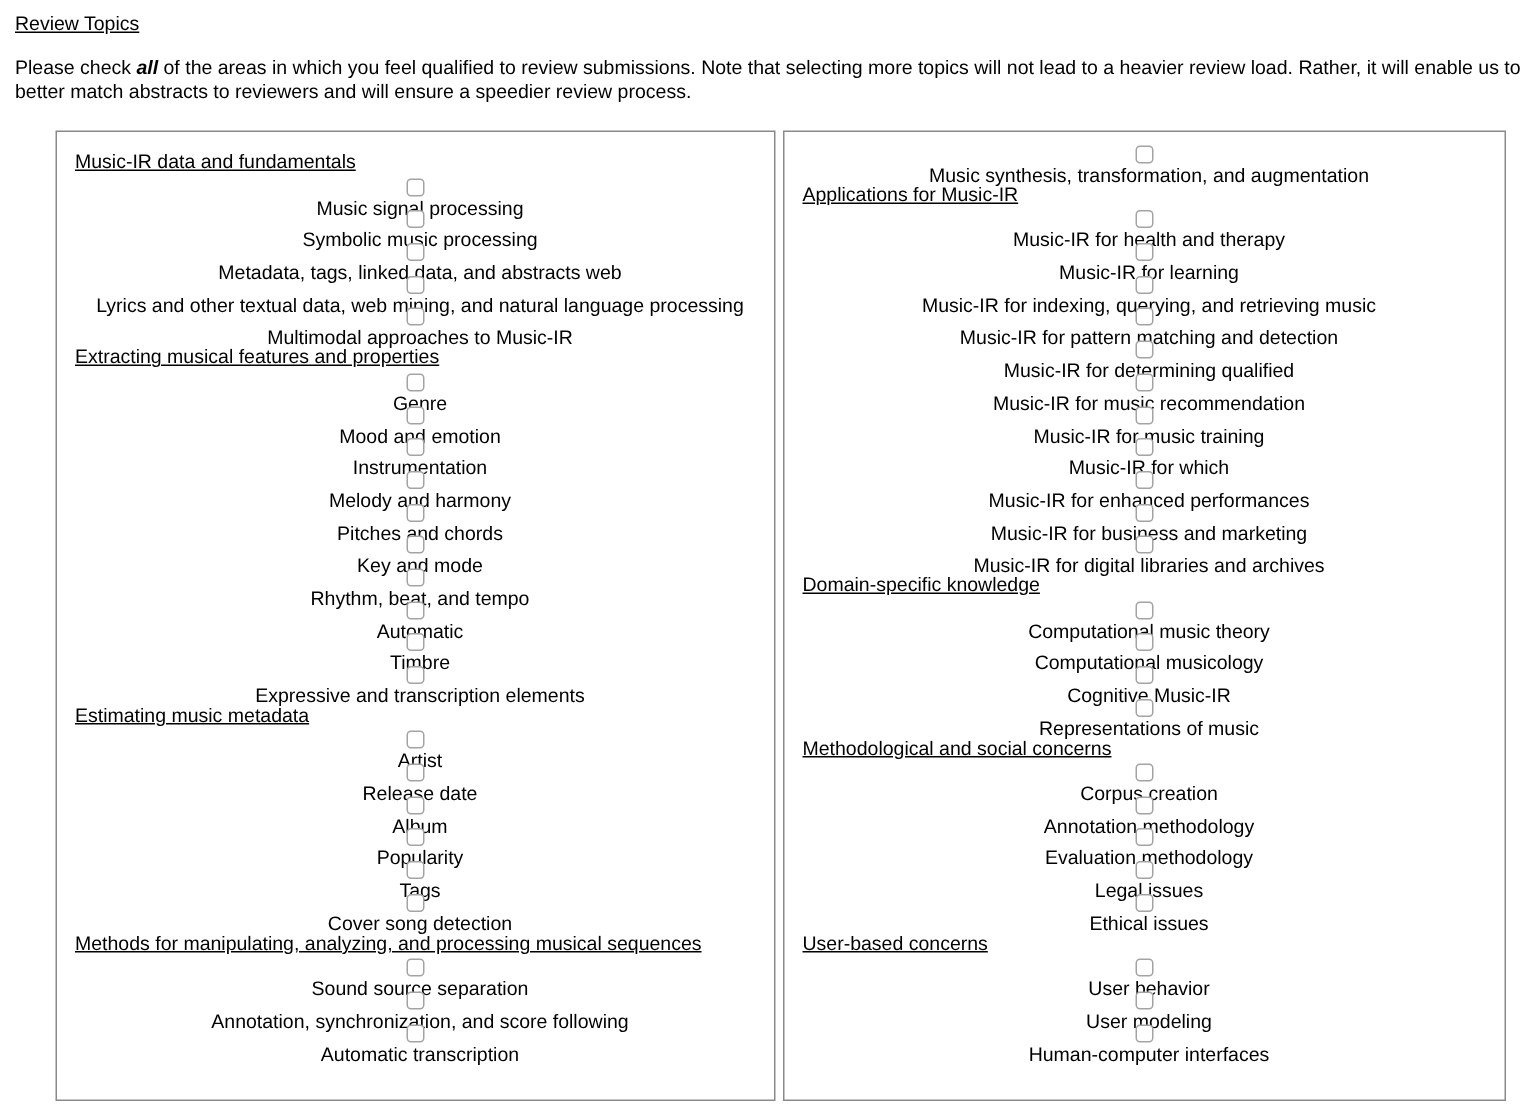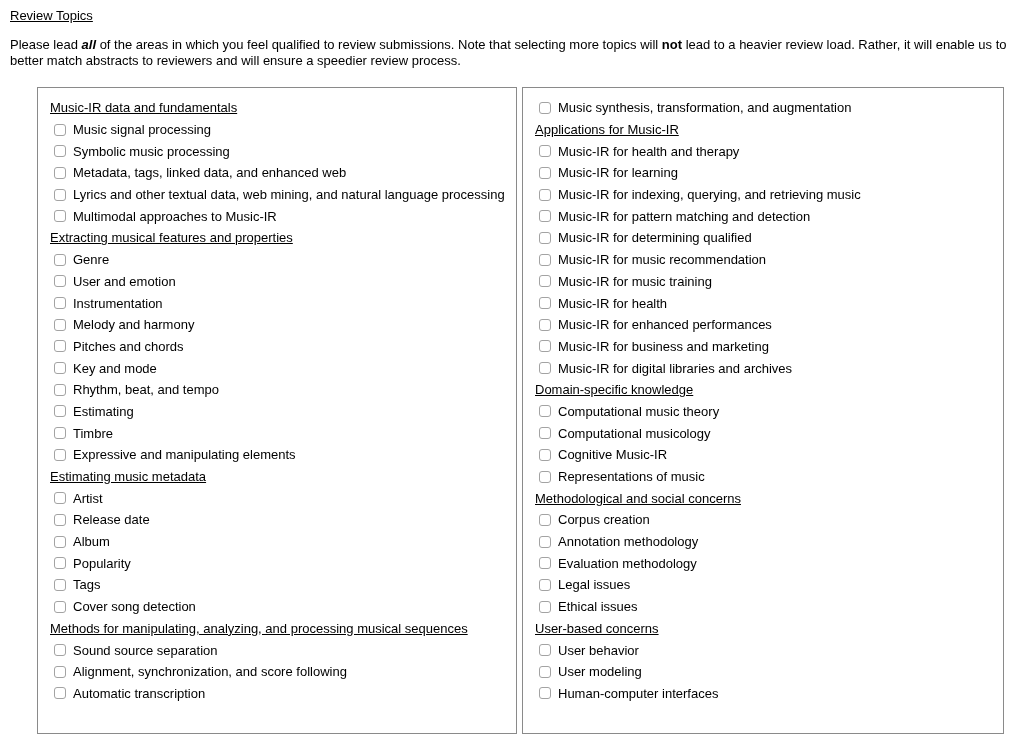--- a/index.html
+++ b/index.html
@@ -23,21 +23,21 @@
     text-decoration: underline;
     margin: 0 0 14px 0;
     font-weight: normal;
   }
   .intro {
     margin: 0 0 18px 0;
     line-height: 16px;
     max-width: 1006px;
   }
   .intro .it { font-style: italic; font-weight: bold; }
-  .intro .bd { font-weight: bold; }
+  .intro .bd { font-weight: normal; }
   .columns {
     display: flex;
     gap: 5px;
     margin-left: 27px;
   }
   .col-box {
     border: 1px solid #8a8a8a;
     background: #ffffff;
     height: 647px;
     padding: 9px 10px 0 12px;
@@ -52,20 +52,21 @@
   }
   .section-heading .heading-text {
     text-decoration: underline;
     white-space: nowrap;
   }
   .topic-row {
     height: 21.7px;
     display: flex;
     align-items: center;
     padding-left: 4px;
+    flex-direction: column;
   }
   .topic-row input[type="checkbox"] {
     -webkit-appearance: none;
     appearance: none;
     width: 12px;
     height: 12px;
     margin: 0 7px 0 0;
     border: 1px solid #a3a3a3;
     border-radius: 3px;
     background: #ffffff;
@@ -79,57 +80,57 @@
     white-space: nowrap;
   }
 </style>
 </head>
 <body>
 
 <div class="page">
 
   <span class="page-title">Review Topics</span>
 
-  <p class="intro"><span>Please lead </span><span class="it">all</span><span> of the areas in which you feel qualified to review submissions. Note that selecting more topics will </span><span class="bd">not</span><span> lead to a heavier review load. Rather, it will enable us to better match abstracts to reviewers and will ensure a speedier review process.</span></p>
+  <p class="intro"><span>Please check </span><span class="it">all</span><span> of the areas in which you feel qualified to review submissions. Note that selecting more topics will </span><span class="bd">not</span><span> lead to a heavier review load. Rather, it will enable us to better match abstracts to reviewers and will ensure a speedier review process.</span></p>
 
   <div class="columns">
     <div class="col-box left" id="col-left">
         <div class="section-heading">
           <span class="heading-text">Music-IR data and fundamentals</span>
         </div>
         <div class="topic-row">
           <input type="checkbox" style="">
           <span class="topic-label">Music signal processing</span>
         </div>
         <div class="topic-row">
           <input type="checkbox" style="">
           <span class="topic-label">Symbolic music processing</span>
         </div>
         <div class="topic-row">
           <input type="checkbox" style="">
-          <span class="topic-label">Metadata, tags, linked data, and enhanced web</span>
+          <span class="topic-label">Metadata, tags, linked data, and abstracts web</span>
         </div>
         <div class="topic-row">
           <input type="checkbox" style="">
           <span class="topic-label">Lyrics and other textual data, web mining, and natural language processing</span>
         </div>
         <div class="topic-row">
           <input type="checkbox" style="">
           <span class="topic-label">Multimodal approaches to Music-IR</span>
         </div>
         <div class="section-heading">
           <span class="heading-text">Extracting musical features and properties</span>
         </div>
         <div class="topic-row">
           <input type="checkbox" style="">
           <span class="topic-label">Genre</span>
         </div>
         <div class="topic-row">
           <input type="checkbox" style="">
-          <span class="topic-label">User and emotion</span>
+          <span class="topic-label">Mood and emotion</span>
         </div>
         <div class="topic-row">
           <input type="checkbox" style="">
           <span class="topic-label">Instrumentation</span>
         </div>
         <div class="topic-row">
           <input type="checkbox" style="">
           <span class="topic-label">Melody and harmony</span>
         </div>
         <div class="topic-row">
@@ -139,29 +140,29 @@
         <div class="topic-row">
           <input type="checkbox" style="">
           <span class="topic-label">Key and mode</span>
         </div>
         <div class="topic-row">
           <input type="checkbox" style="">
           <span class="topic-label">Rhythm, beat, and tempo</span>
         </div>
         <div class="topic-row">
           <input type="checkbox" style="">
-          <span class="topic-label">Estimating</span>
+          <span class="topic-label">Automatic</span>
         </div>
         <div class="topic-row">
           <input type="checkbox" style="">
           <span class="topic-label">Timbre</span>
         </div>
         <div class="topic-row">
           <input type="checkbox" style="">
-          <span class="topic-label">Expressive and manipulating elements</span>
+          <span class="topic-label">Expressive and transcription elements</span>
         </div>
         <div class="section-heading">
           <span class="heading-text">Estimating music metadata</span>
         </div>
         <div class="topic-row">
           <input type="checkbox" style="">
           <span class="topic-label">Artist</span>
         </div>
         <div class="topic-row">
           <input type="checkbox" style="">
@@ -185,21 +186,21 @@
         </div>
         <div class="section-heading">
           <span class="heading-text">Methods for manipulating, analyzing, and processing musical sequences</span>
         </div>
         <div class="topic-row">
           <input type="checkbox" style="">
           <span class="topic-label">Sound source separation</span>
         </div>
         <div class="topic-row">
           <input type="checkbox" style="">
-          <span class="topic-label">Alignment, synchronization, and score following</span>
+          <span class="topic-label">Annotation, synchronization, and score following</span>
         </div>
         <div class="topic-row">
           <input type="checkbox" style="">
           <span class="topic-label">Automatic transcription</span>
         </div>
       </div>
     <div class="col-box right" id="col-right">
         <div class="topic-row">
           <input type="checkbox" style="">
           <span class="topic-label">Music synthesis, transformation, and augmentation</span>
@@ -230,21 +231,21 @@
         <div class="topic-row">
           <input type="checkbox" style="">
           <span class="topic-label">Music-IR for music recommendation</span>
         </div>
         <div class="topic-row">
           <input type="checkbox" style="">
           <span class="topic-label">Music-IR for music training</span>
         </div>
         <div class="topic-row">
           <input type="checkbox" style="">
-          <span class="topic-label">Music-IR for health</span>
+          <span class="topic-label">Music-IR for which</span>
         </div>
         <div class="topic-row">
           <input type="checkbox" style="">
           <span class="topic-label">Music-IR for enhanced performances</span>
         </div>
         <div class="topic-row">
           <input type="checkbox" style="">
           <span class="topic-label">Music-IR for business and marketing</span>
         </div>
         <div class="topic-row">

